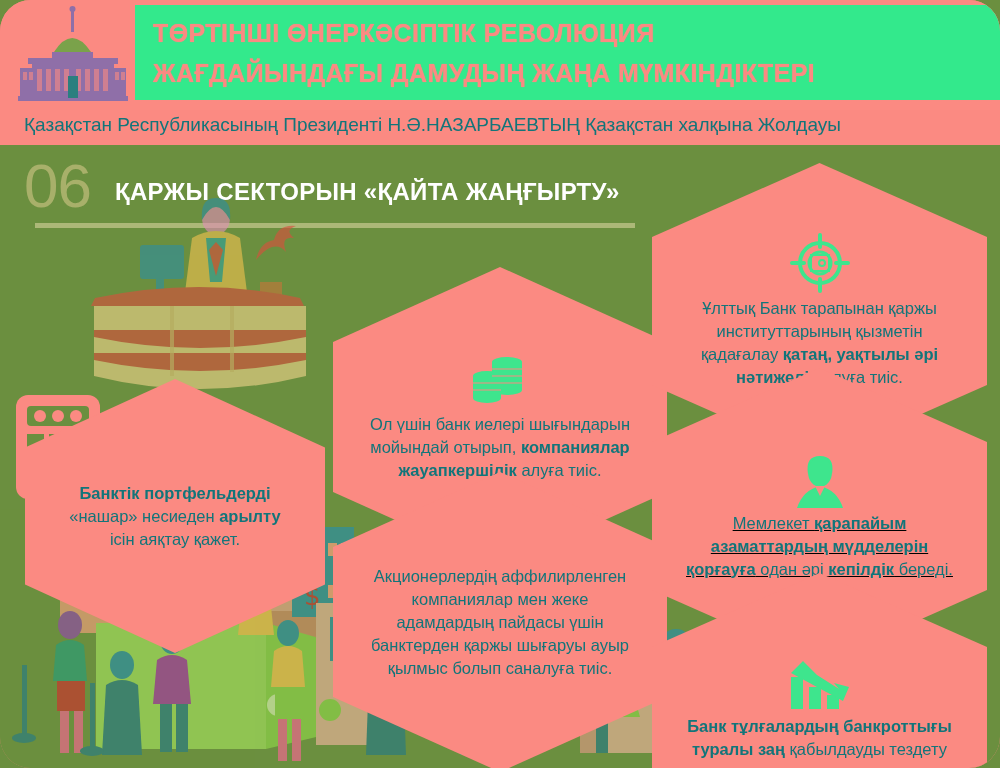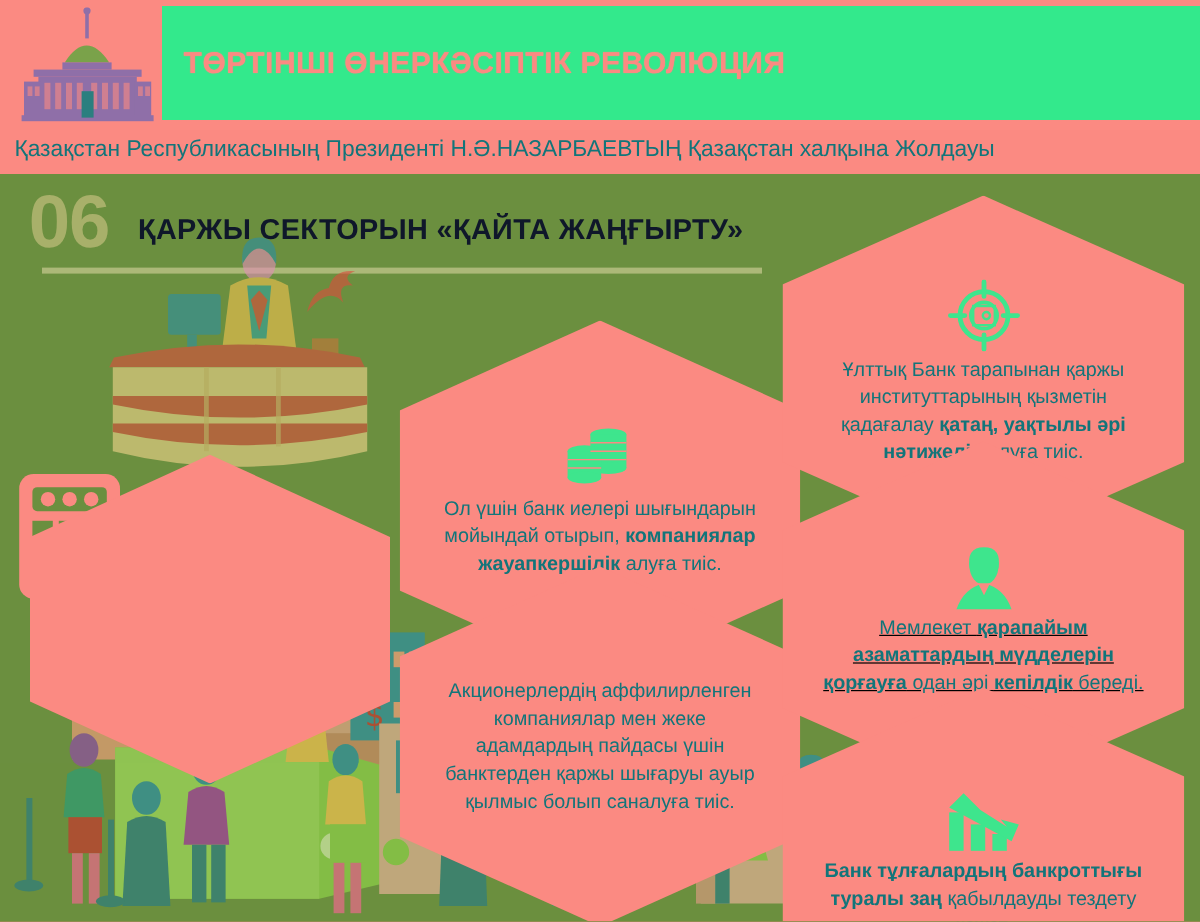--- a/index.html
+++ b/index.html
@@ -1,53 +1,53 @@
 <!DOCTYPE html>
 <html><head>
 <meta charset="utf-8">
 <style>
   html,body{margin:0;padding:0;}
   body{
     width:1000px;height:768px;overflow:hidden;
     font-family:"Liberation Sans","DejaVu Sans",sans-serif;
     background:#6b8f3f;
   }
-  .page{position:relative;width:1000px;height:768px;overflow:hidden;background:#fb8a82;}
+  .page{position:relative;width:1000px;height:768px;overflow:hidden;background:#fb8a82;border-radius:31px;}
 
   
   .header{position:absolute;left:0;top:0;width:1000px;height:105px;background:#fb8a82;}
   .logo{position:absolute;left:12px;top:6px;width:122px;height:96px;}
   .header-band{
     position:absolute;left:135px;top:5px;width:865px;height:95px;
     background:#33e98c;display:flex;flex-direction:column;
     justify-content:center;padding-left:18px;box-sizing:border-box;
   }
   .header-band .line{
     color:#fb8a82;font-weight:bold;font-size:25px;letter-spacing:.4px;
     line-height:40px;white-space:nowrap;
     text-shadow:0 0 1px #fb8a82;
   }
   .subtitle-band{
     position:absolute;left:0;top:105px;width:1000px;height:40px;
     background:#fb8a82;display:flex;align-items:center;
-    padding-left:12px;box-sizing:border-box;
+    padding-left:24px;box-sizing:border-box;
   }
   .subtitle-band span{color:#12757a;font-size:19px;font-weight:500;white-space:nowrap;}
 
   
   .canvas{position:absolute;left:0;top:145px;width:1000px;height:623px;background:#6b8f3f;overflow:hidden;}
 
   
   .sec-num{
-    position:absolute;left:24px;top:10px;font-size:62px;font-weight:bold;
+    position:absolute;left:24px;top:10px;font-size:62px;font-weight:normal;
     color:#a8b06a;line-height:62px;letter-spacing:-1px;
   }
   .sec-title{
     position:absolute;left:115px;top:33px;font-size:24px;font-weight:bold;
-    color:#0f172a;letter-spacing:.3px;white-space:nowrap;
+    color:#ffffff;letter-spacing:.3px;white-space:nowrap;
   }
   .sec-rule{position:absolute;left:35px;top:78px;width:600px;height:5px;background:#b7bf83;opacity:.85;}
 
   
   .illus{position:absolute;opacity:.62;}
   #illus-teller{left:20px;top:45px;width:350px;height:220px;}
   #illus-hall{left:0px;top:360px;width:700px;height:263px;opacity:.72;}
 
   
   .calc{position:absolute;left:14px;top:248px;width:88px;height:108px;}
@@ -108,20 +108,21 @@
             <rect x="17" y="66" width="4" height="8"></rect>
           <rect x="103" y="66" width="4" height="8"></rect>
             <rect x="109" y="66" width="4" height="8"></rect>
         </g>
         <rect x="56" y="70" width="10" height="22" fill="#2b7f7f"></rect>
       </svg>
     </div>
 
     <div class="header-band">
       <div class="line">ТӨРТІНШІ ӨНЕРКӘСІПТІК РЕВОЛЮЦИЯ</div>
+      <div class="line">ЖАҒДАЙЫНДАҒЫ ДАМУДЫҢ ЖАҢА МҮМКІНДІКТЕРІ</div>
     </div>
   </div>
 
   <div class="subtitle-band">
     <span>Қазақстан Республикасының Президенті Н.Ә.НАЗАРБАЕВТЫҢ Қазақстан халқына Жолдауы</span>
   </div>
 
   <div class="canvas">
 
     <div class="sec-num">06</div>
@@ -260,20 +261,21 @@
         <ellipse cx="676" cy="148" rx="12" ry="14" fill="#e0b193"></ellipse>
         <path d="M664 140 q12-12 24 0 q2-16-12-16 q-14 0-12 16z" fill="#2f8f9e"></path>
         <path d="M660 166 q16-10 32 0 l4 44h-40z" fill="#2e7d7d"></path>
         <rect x="660" y="210" width="14" height="42" fill="#2e9b74"></rect>
           <rect x="680" y="210" width="14" height="42" fill="#2e9b74"></rect>
       </g>
     </svg>
 
     <div class="hex" id="hex-portfolio">
       <div class="hex-inner">
+        <div class="txt"><b>Банктік портфельдерді</b><span> «нашар» несиеден </span><b>арылту</b><span> ісін аяқтау қажет.</span></div>
       </div>
     </div>
 
     <div class="hex" id="hex-owners">
       <div class="hex-inner">
         <div class="ico">
           <svg width="62" height="56" viewBox="0 0 62 56">
             <g class="g">
               <ellipse cx="38" cy="9" rx="15" ry="5"></ellipse>
                 <rect x="23" y="9" width="30" height="28"></rect>

